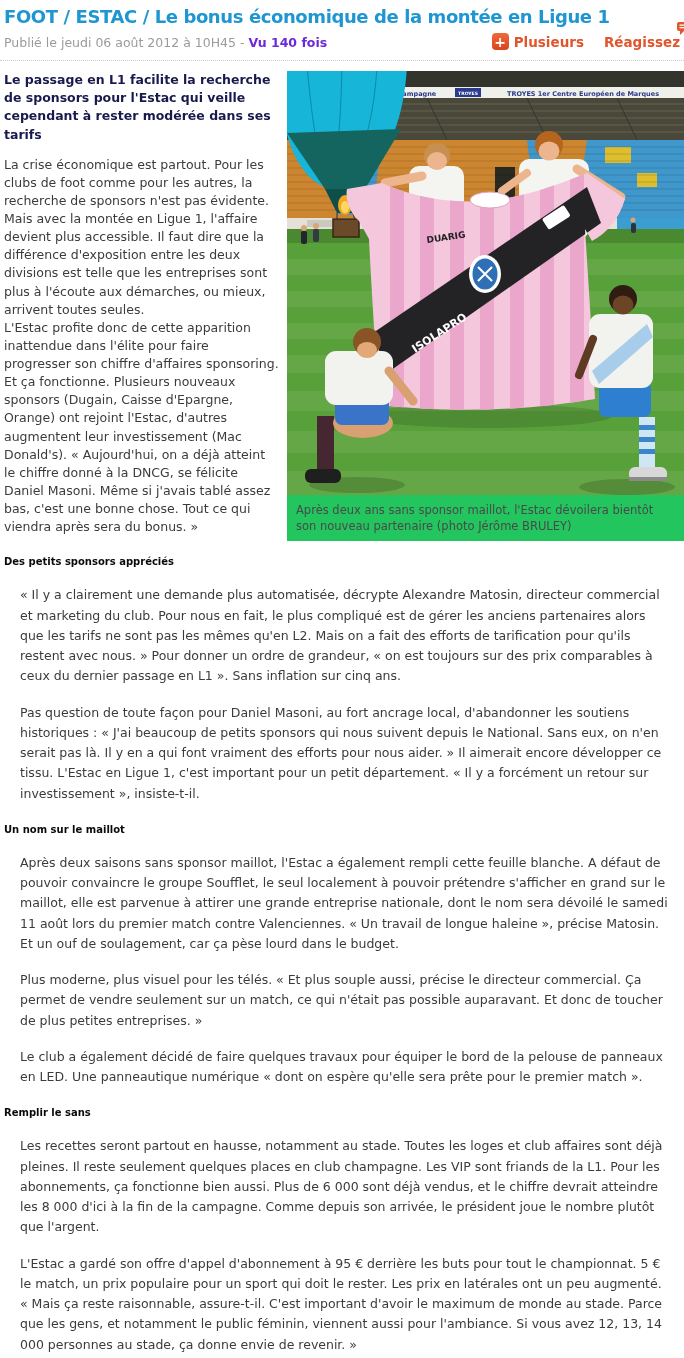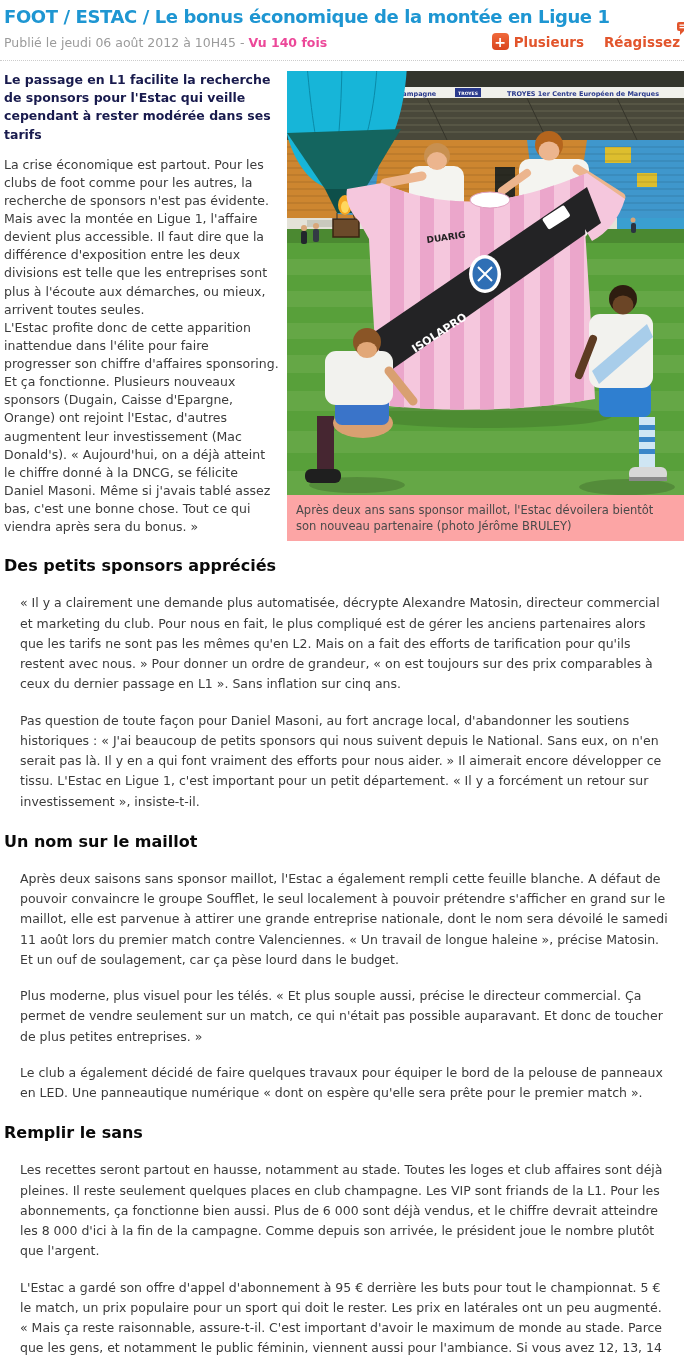--- a/index.html
+++ b/index.html
@@ -3,34 +3,34 @@
 <meta charset="utf-8">
 <style>
   html,body { margin:0; padding:0; background:#ffffff; }
   body { width:684px; min-height:1358px; font-family:"DejaVu Sans","Liberation Sans",sans-serif; color:#3b3b3b; }
   .page { width:684px; }
 
   
   h1.title { margin:6px 4px 2px 4px; font-size:18px; line-height:1.18; font-weight:bold; color:#1e96d2; letter-spacing:-0.4px; }
   .meta-row { display:flex; justify-content:space-between; align-items:flex-end; margin:6px 0 0 0; padding:0 4px 10px 4px; border-bottom:1px dotted #cccccc; }
   .pub-line { font-size:12.5px; color:#9b9b9b; }
-  .pub-line .views { font-weight:bold; color:#ec4899; }
+  .pub-line .views { font-weight:bold; color:#6d28d9; }
   .share-links { display:flex; gap:20px; align-items:center; }
   .share-item { display:flex; align-items:center; gap:5px; color:#e2552c; font-weight:bold; font-size:13.5px; cursor:pointer; position:relative; }
   .plus-badge { display:inline-flex; align-items:center; justify-content:center; width:17px; height:17px; border-radius:4px; background:linear-gradient(#f0693b,#d9441d); color:#fff; font-size:14px; font-weight:bold; line-height:1; }
   .bubble-wrap { position:absolute; top:-12px; right:-12px; }
 
   
   .article { padding:10px 0 0 4px; font-size:12.5px; }
   .photo-figure { float:right; width:397px; margin:0 0 10px 8px; }
   .photo-figure svg { display:block; }
-  figcaption { background:#fca5a5; color:#4a4a4a; font-size:11.5px; line-height:1.4; padding:7px 9px; }
+  figcaption { background:#22c55e; color:#4a4a4a; font-size:11.5px; line-height:1.4; padding:7px 9px; }
   p.intro { margin:0 0 12px 0; font-weight:bold; color:#181a4d; line-height:1.45; }
   .lead p { margin:0; line-height:1.45; }
-  h2.sect { clear:both; margin:20px 0 18px 0; font-size:16px; font-weight:bold; color:#0a0a0a; }
+  h2.sect { clear:both; margin:20px 0 18px 0; font-size:10px; font-weight:bold; color:#0a0a0a; }
   .sect-body p { margin:16px; line-height:1.62; }
 </style>
 </head>
 <body>
 
 <div class="page">
 
   <h1 class="title">FOOT / ESTAC / Le bonus économique de la montée en Ligue 1</h1>
 
   <div class="meta-row">

